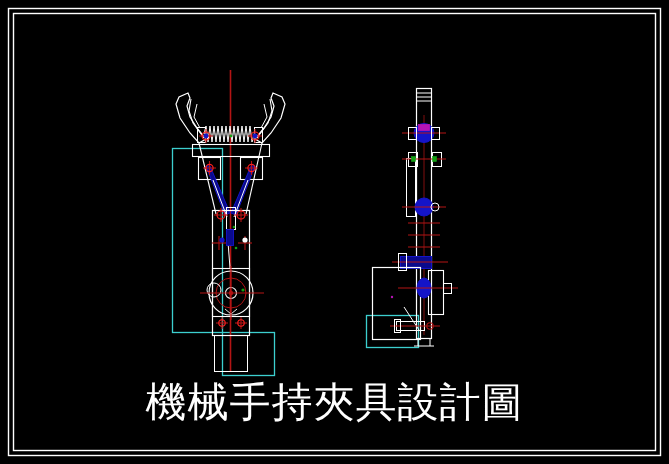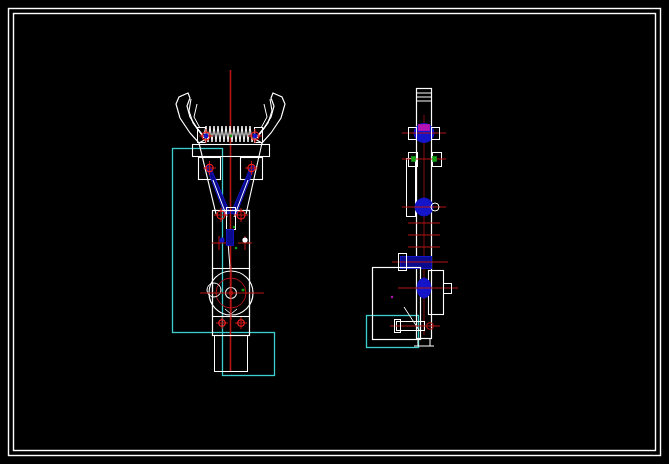--- a/index.html
+++ b/index.html
@@ -270,14 +270,15 @@
 
       <g>
         <line x1="418" y1="338" x2="418" y2="346" stroke="#ffffff" stroke-width="1"></line>
         <line x1="430" y1="338" x2="430" y2="346" stroke="#ffffff" stroke-width="1"></line>
         <line x1="414" y1="346" x2="434" y2="346" stroke="#ffffff" stroke-width="1"></line>
       </g>
     </g>
 
   </svg>
 
+  <div id="drawing-title">機械手持夾具設計圖</div>
 
 </div>
 
 </body></html>

